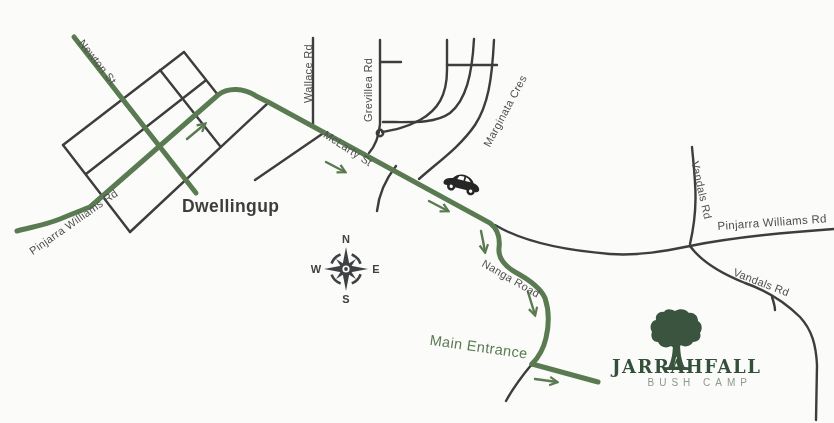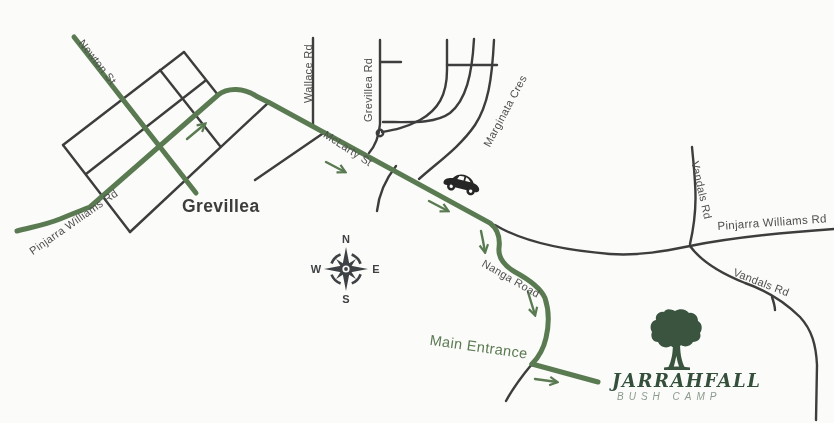--- a/index.html
+++ b/index.html
@@ -15,21 +15,21 @@
     transform-origin:0 0;
   }
   .label.vert{transform:rotate(-90deg);}
   .town{
     font-size:17.5px;font-weight:600;color:#3d3d3d;letter-spacing:.4px;
   }
   .entrance{
     color:#5a7a52;font-size:14.5px;letter-spacing:.4px;
   }
   .logo{
-    position:absolute;left:612px;top:371px;width:140px;text-align:left;font-style:italic;
+    position:absolute;left:612px;top:357px;width:140px;text-align:right;
   }
   .logo-title{
     font-family:"DejaVu Serif","Liberation Serif",serif;font-weight:bold;
     font-size:18px;color:#344f3a;letter-spacing:1.5px;line-height:1.1;
   }
   .logo-sub{
     font-family:"Liberation Sans",sans-serif;font-size:10px;color:#8b9b8d;
     letter-spacing:5px;margin-top:0;text-indent:5px;
   }
 </style>
@@ -133,21 +133,21 @@
       <path d="M23,33 C23,44 22,52 18,60 L23.5,60 C24.5,56 25.5,52 26.3,48
                C27,52 28,56 29.5,60 L35,60 C31,52 30,44 30,33 Z"></path>
       <path d="M14,59.5 Q26.5,57.5 40,59.5 L40,62 L14,62 Z"></path>
     </g>
   </svg>
 
   <div class="label" style="left:86px;top:37px;transform:rotate(52deg);">Newton St</div>
 
   <div class="label" style="left:27px;top:247px;transform:rotate(-35deg);">Pinjarra Williams Rd</div>
 
-  <div class="label town" style="left:182px;top:196px;">Grevillea</div>
+  <div class="label town" style="left:182px;top:196px;">Dwellingup</div>
 
   <div class="label vert" style="left:302px;top:103px;">Wallace Rd</div>
 
   <div class="label vert" style="left:362px;top:122px;">Grevillea Rd</div>
 
   <div class="label" style="left:328px;top:128px;transform:rotate(33deg);">McLarty St</div>
 
   <div class="label" style="left:481px;top:143px;transform:rotate(-62deg);">Marginata Cres</div>
 
   <div class="label" style="left:486px;top:257px;transform:rotate(30deg);">Nanga Road</div>

